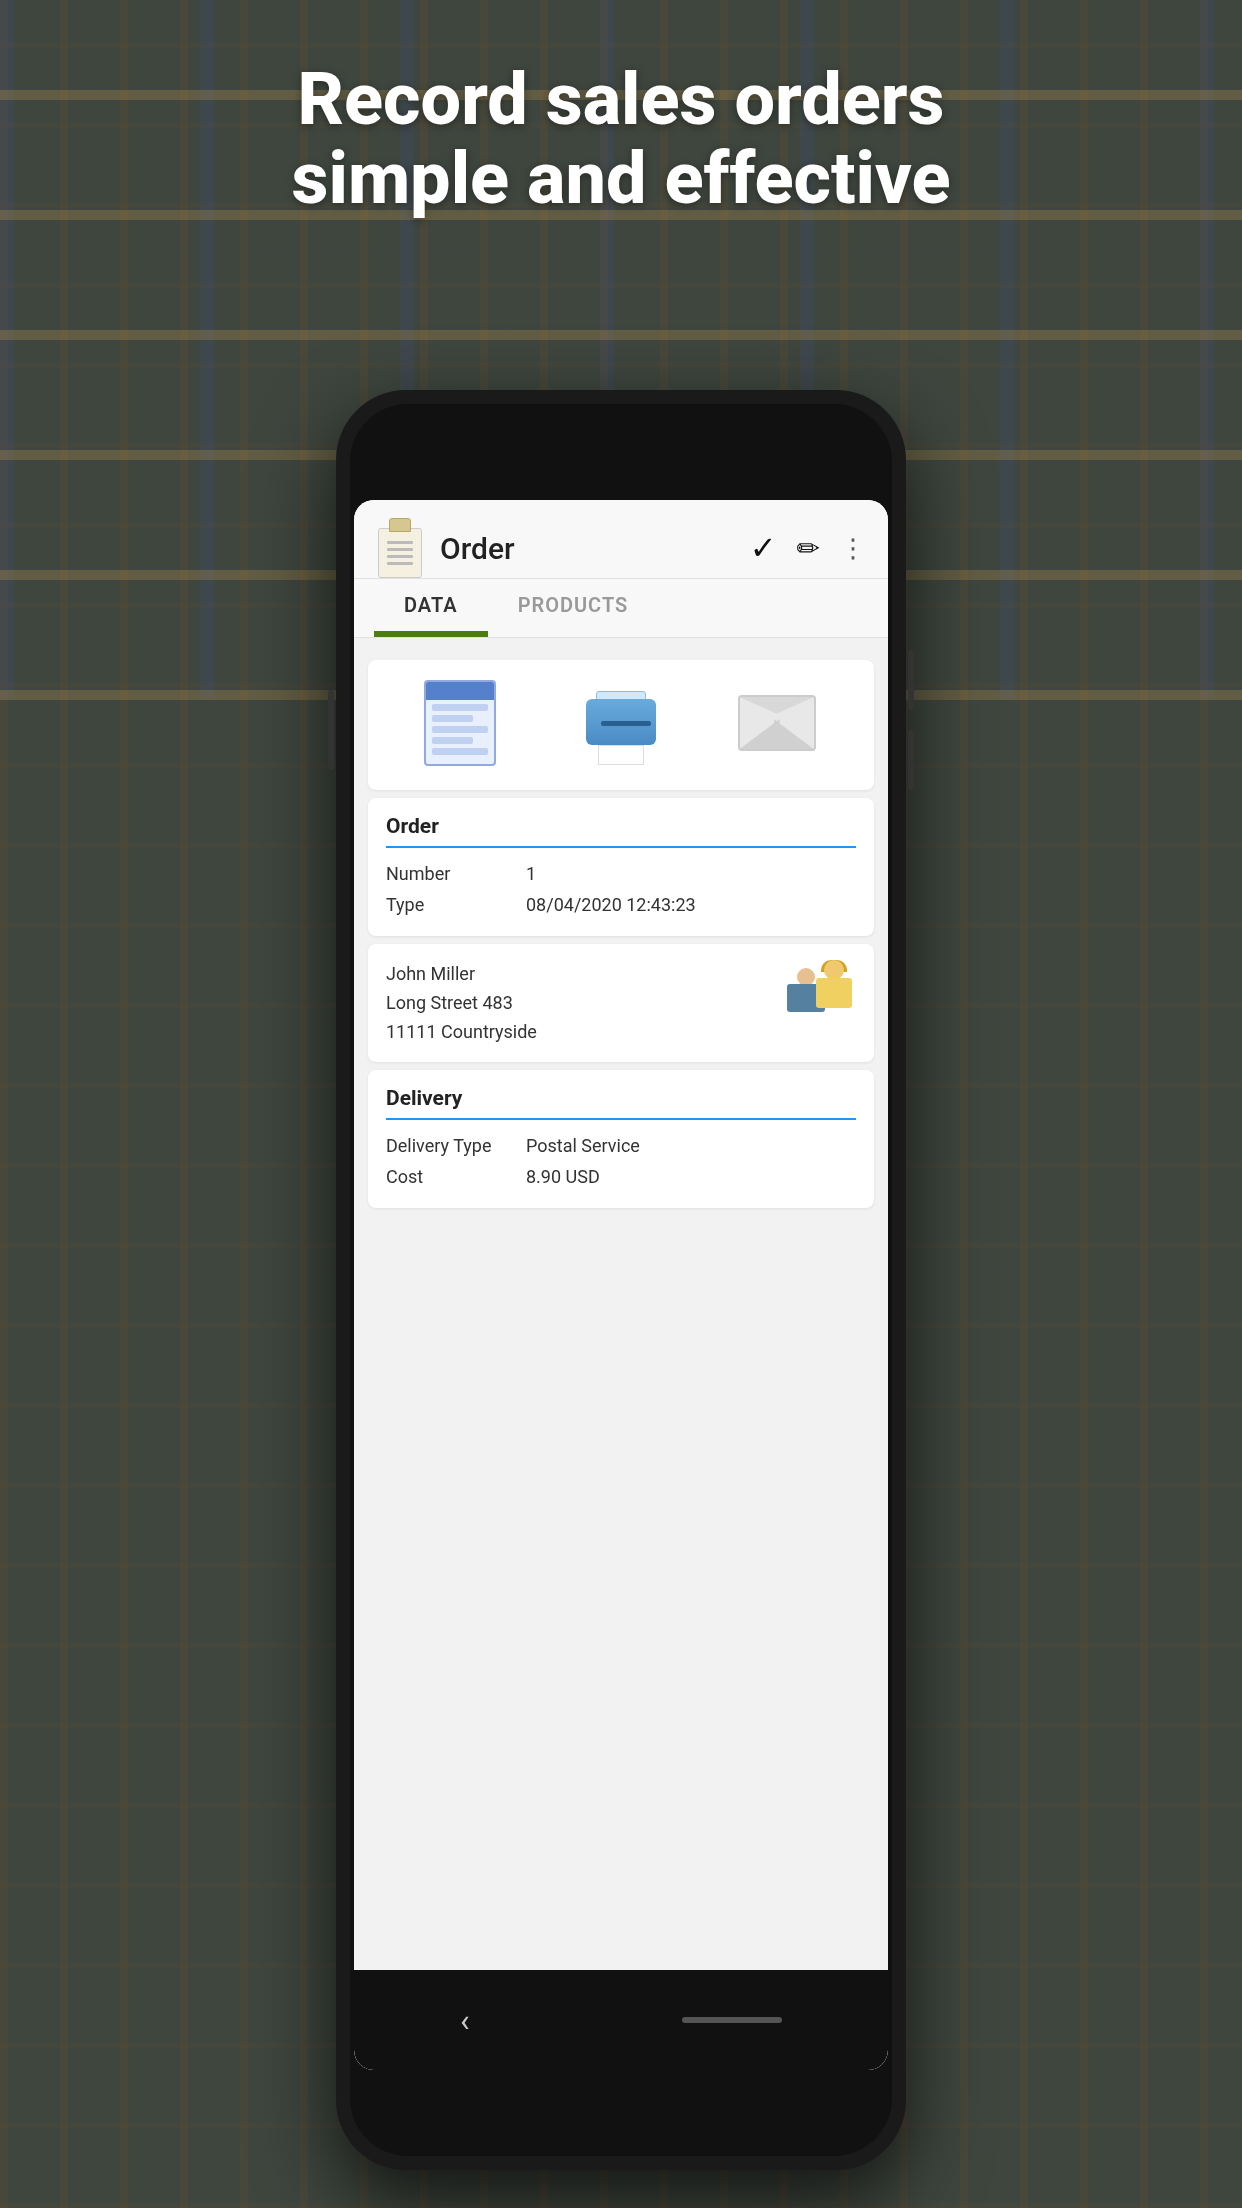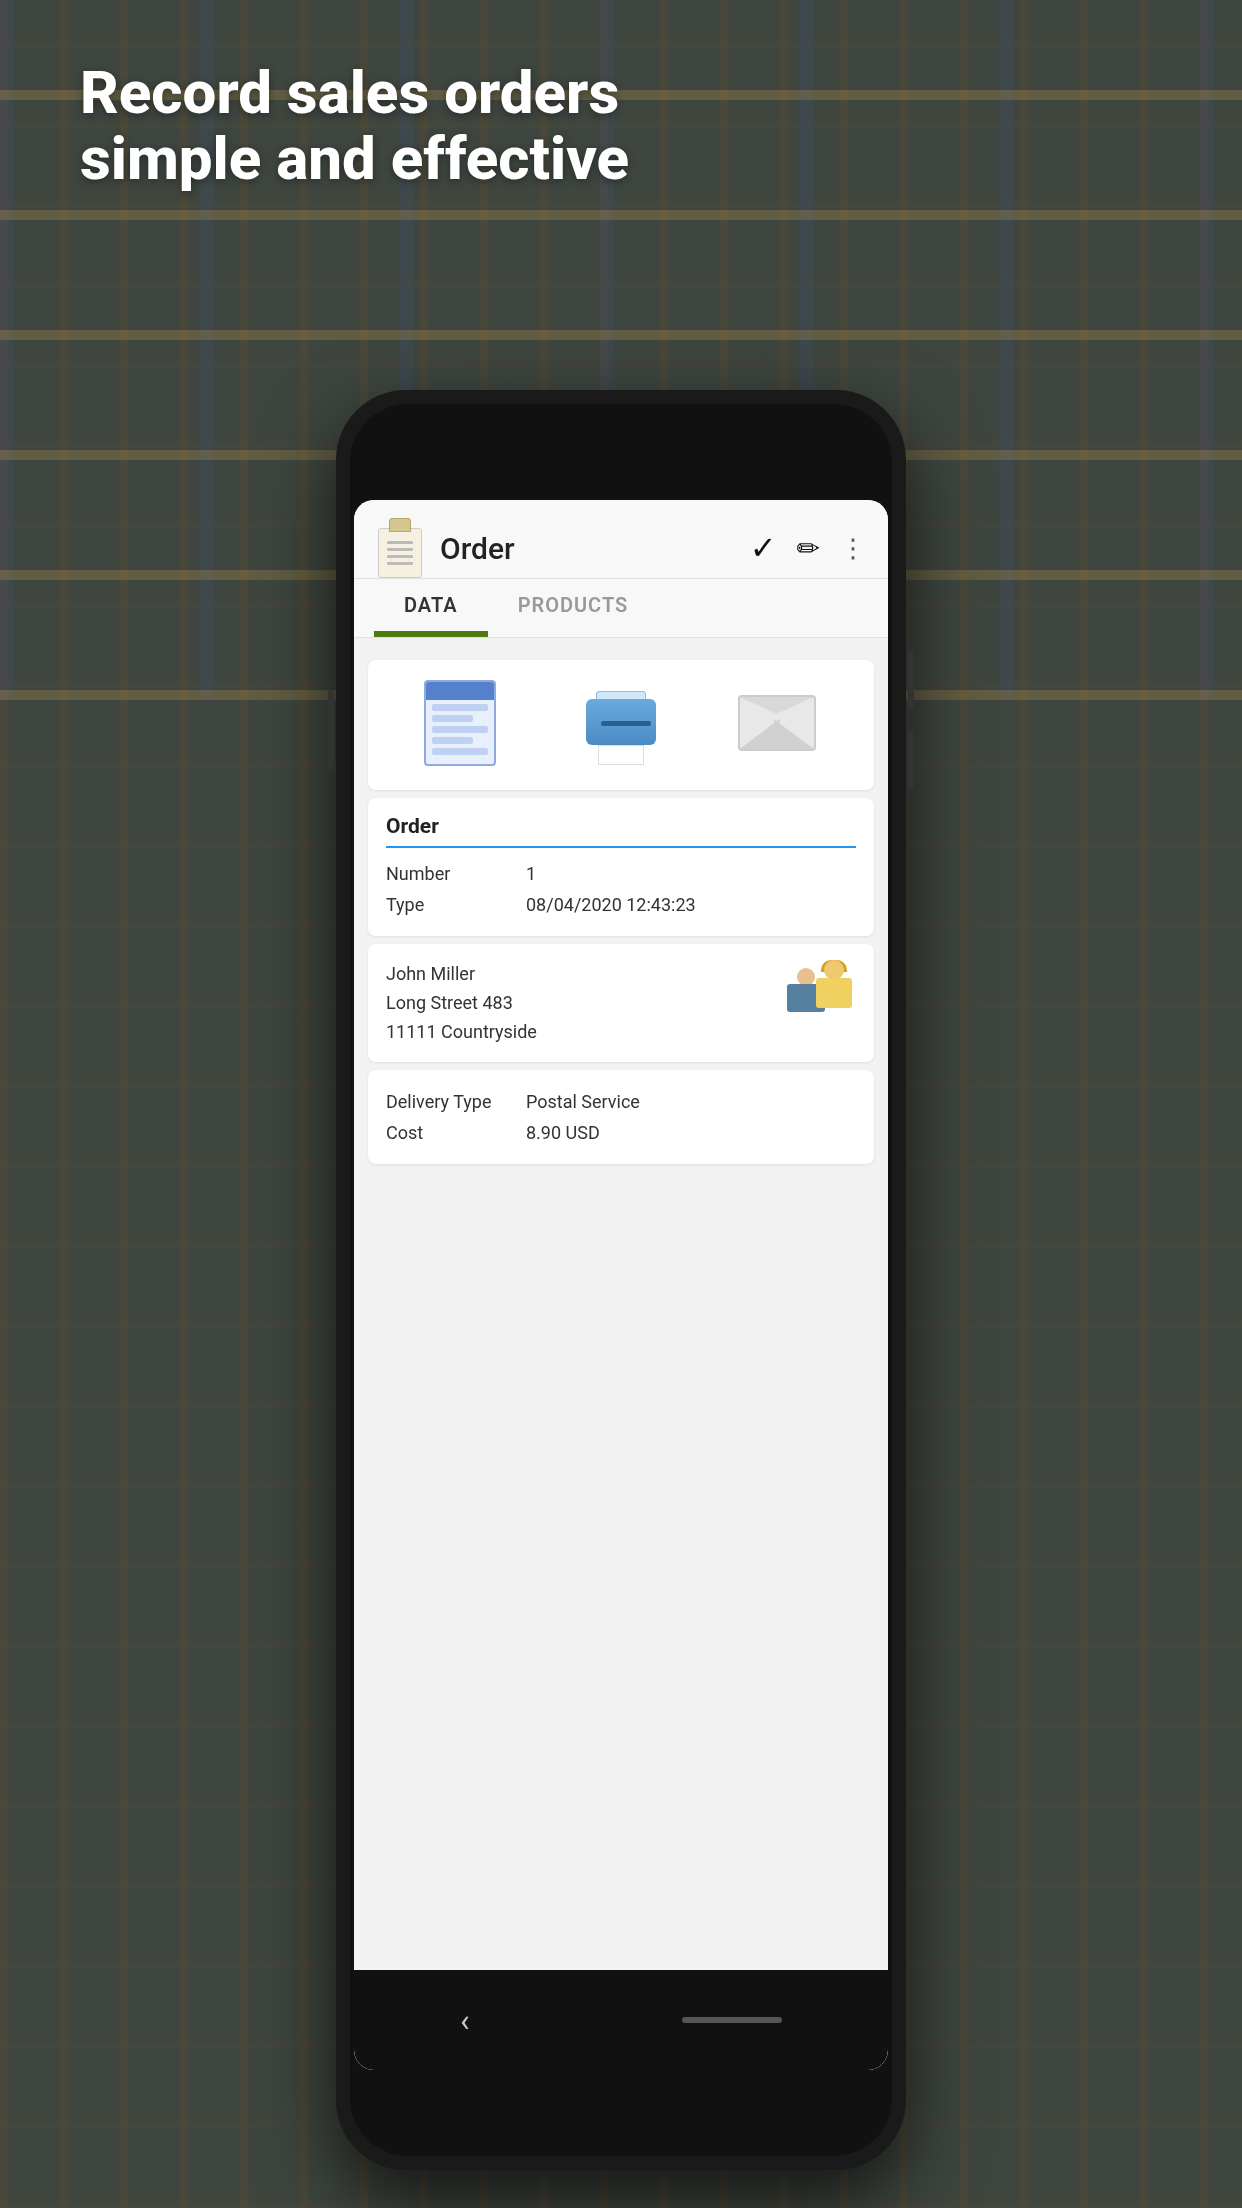--- a/index.html
+++ b/index.html
@@ -47,22 +47,23 @@
           rgba(60,80,140,0.18) 0px, rgba(60,80,140,0.18) 14px,
           transparent 14px, transparent 200px
         );
     }
 
     
     .hero-text {
       position: absolute;
       top: 60px;
       left: 0; right: 0;
+      text-align: center;
       color: white;
-      font-size: 60px;
+      font-size: 72px;
       font-weight: 800;
       line-height: 1.1;
       text-shadow: 0 2px 8px rgba(0,0,0,0.4);
       padding: 0 80px;
       z-index: 10;
     }
 
     
     .phone-frame {
       position: absolute;
@@ -593,20 +594,21 @@
               <div class="person-female">
                 <div class="hair"></div>
                 <div class="head"></div>
                 <div class="body"></div>
               </div>
             </div>
           </div>
         </div>
 
         <div class="card">
+          <div class="section-title">Delivery</div>
           <div class="field-row">
             <span class="field-label">Delivery Type</span>
             <span class="field-value">Postal Service</span>
           </div>
           <div class="field-row">
             <span class="field-label">Cost</span>
             <span class="field-value">8.90 USD</span>
           </div>
         </div>
 

